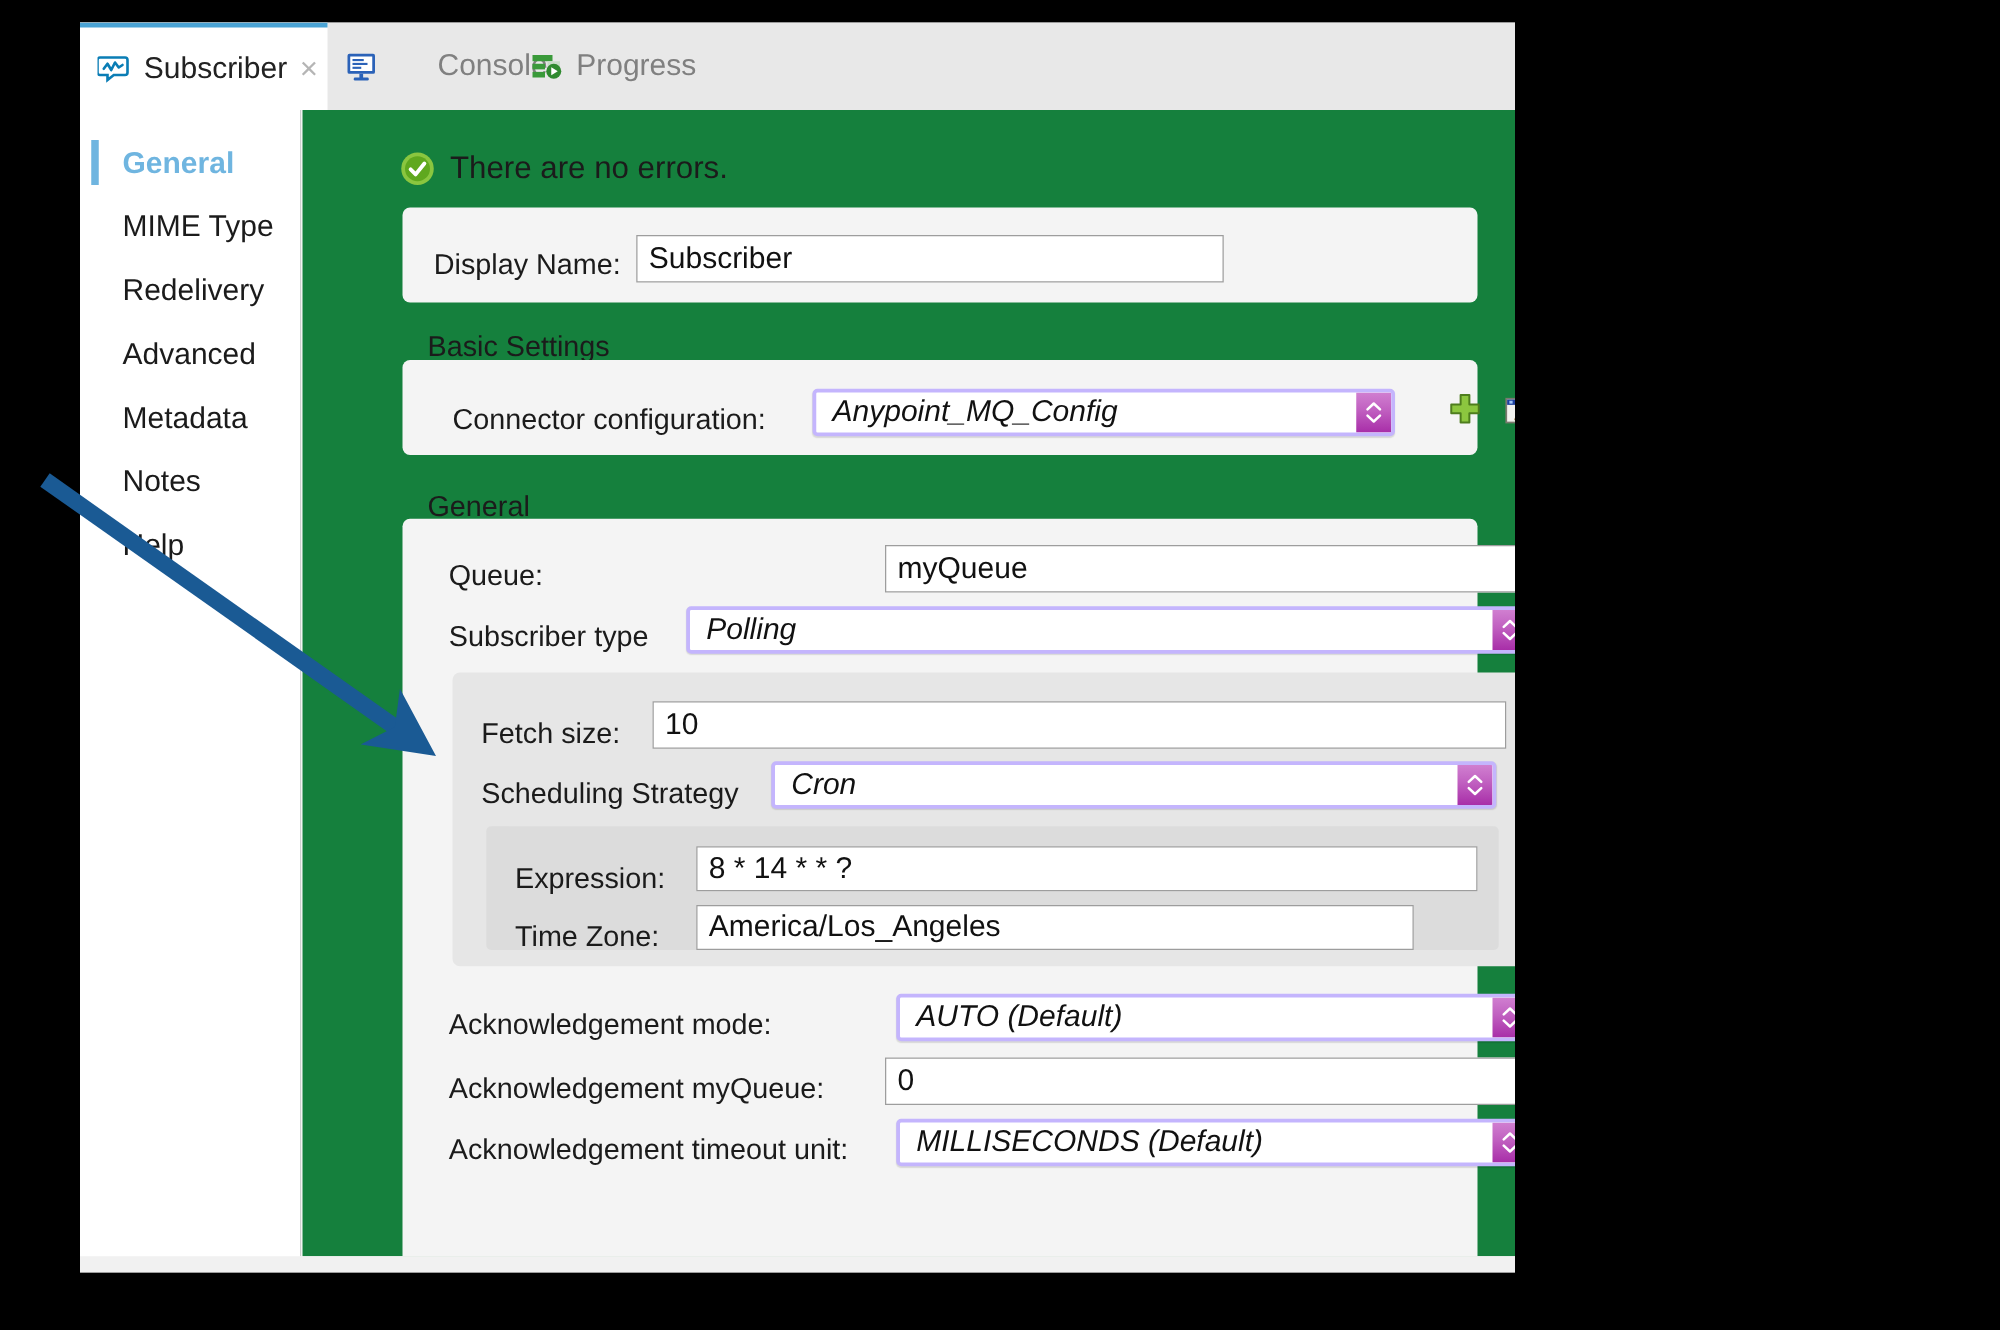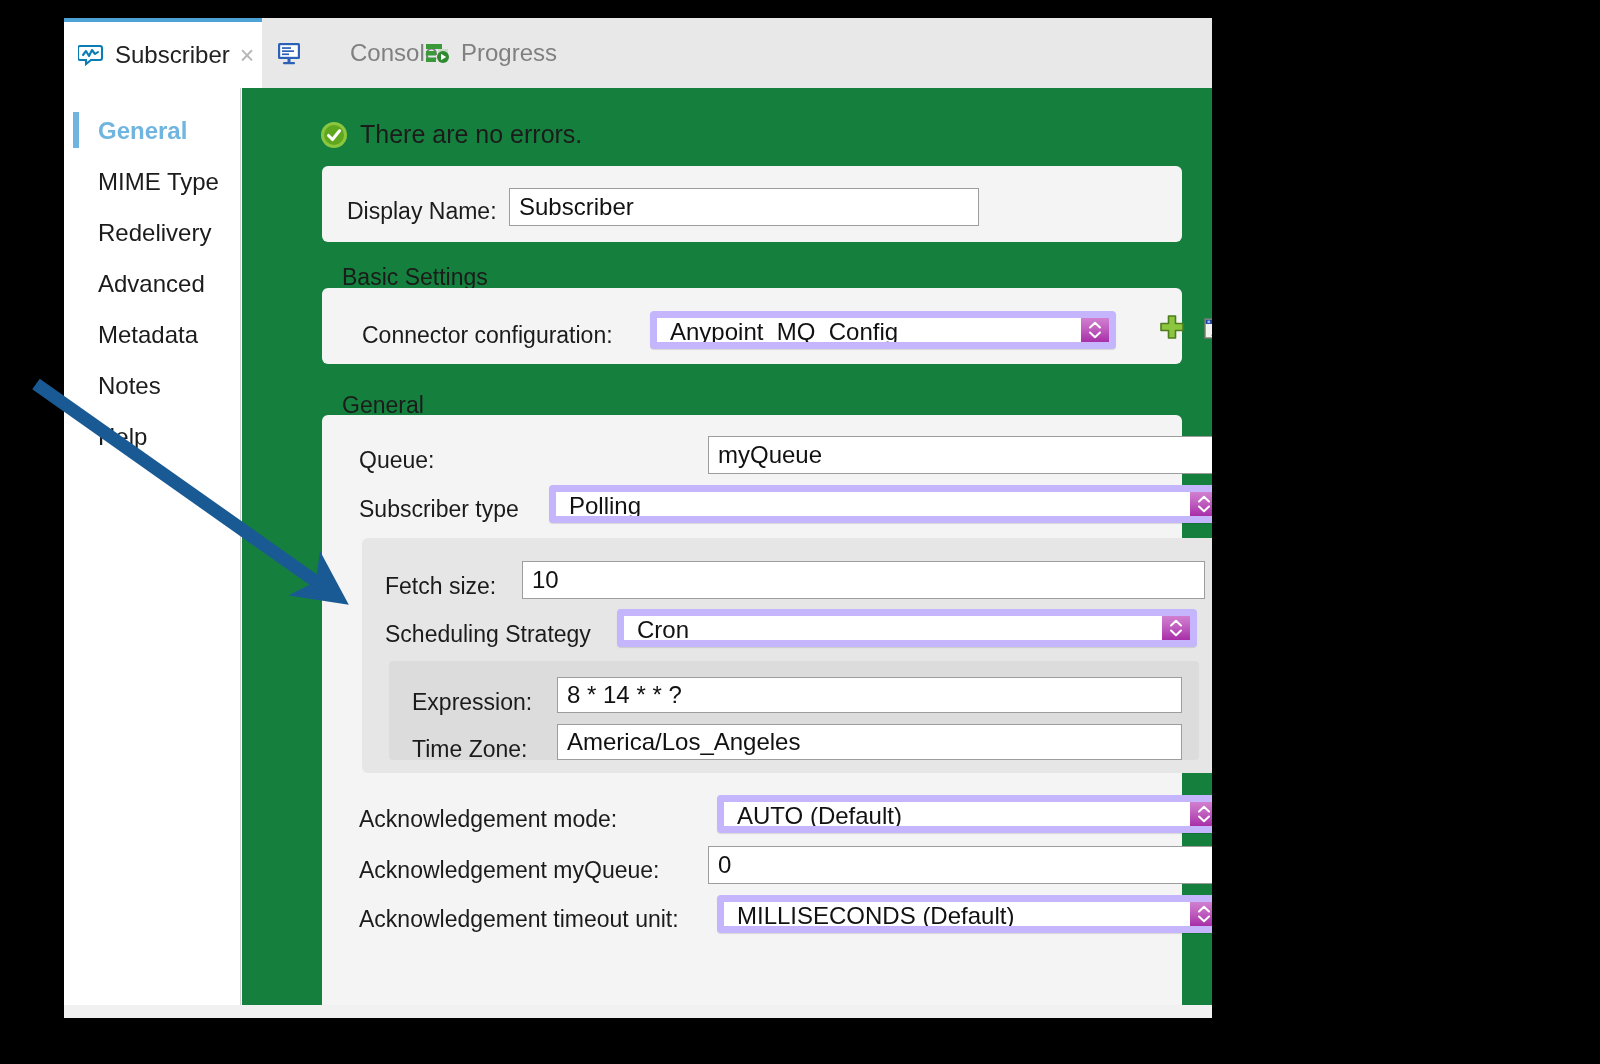--- a/index.html
+++ b/index.html
@@ -167,25 +167,27 @@
     color: #111111;
     padding: 0 9px;
     display: flex;
     align-items: center;
     font-family: "Liberation Sans", sans-serif;
   }
   .combo {
     position: absolute;
     box-sizing: border-box;
     background: #ffffff;
-    border: 7px solid #c4b5fd;
+    border: 3px solid #c4b5fd;
     border-radius: 4px;
     display: flex;
+    align-items: center;
     overflow: hidden;
     box-shadow: 0 1px 1px rgba(0,0,0,.12);
+    font-style: italic;
   }
   .combo-val {
     flex: 1 1 auto;
     font-size: 24px;
     color: #111111;
     padding-left: 13px;
     white-space: nowrap;
     overflow: hidden;
   }
   .combo-btn {
@@ -385,21 +387,21 @@
           </svg>
       </span>
     </div>
 
     <div id="cron-inner" style="left:147px; top:573px; width:810px; height:99px;"></div>
 
     <div class="field-label" style="left:170px; top:601px;">Expression:</div>
     <div class="txt" style="left:315px; top:589px; width:625px; height:36px;">8 * 14 * * ?</div>
 
     <div class="field-label" style="left:170px; top:648px;">Time Zone:</div>
-    <div class="txt" style="left:315px; top:636px; width:625px; height:36px;">America/Los_Angeles</div>
+    <div class="txt" style="left:315px; top:636px; width:574px; height:36px;">America/Los_Angeles</div>
 
     <div class="field-label" style="left:117px; top:718px;">Acknowledgement mode:</div>
     <div class="combo" style="left:475px; top:707px; width:508px; height:38px;">
       <span class="combo-val">AUTO (Default)</span>
       <span class="combo-btn">
         <svg class="chev" viewBox="0 0 14 9">
             <polyline points="2,6.5 7,1.8 12,6.5" fill="none" stroke="#ffffff" stroke-width="2" stroke-linecap="round" stroke-linejoin="round"></polyline>
           </svg>
         <svg class="chev" viewBox="0 0 14 9">
             <polyline points="2,2.5 7,7.2 12,2.5" fill="none" stroke="#ffffff" stroke-width="2" stroke-linecap="round" stroke-linejoin="round"></polyline>

